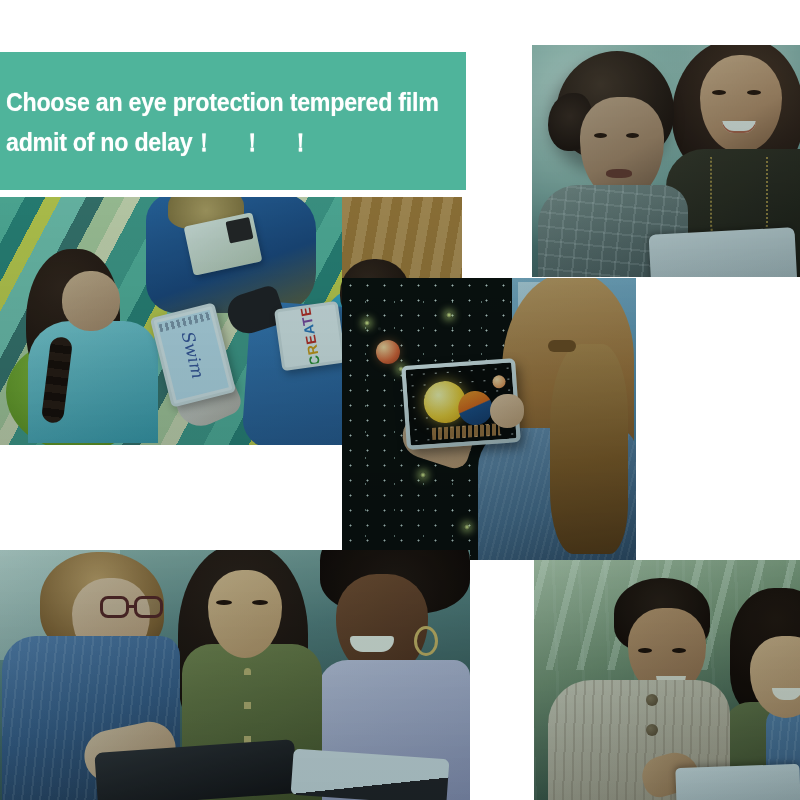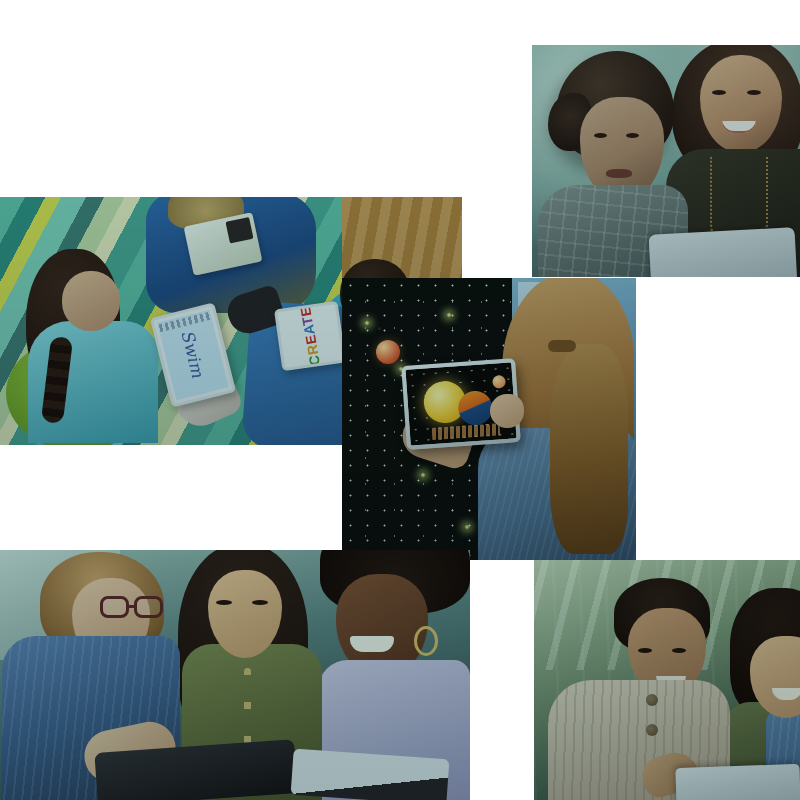--- a/index.html
+++ b/index.html
@@ -552,20 +552,24 @@
     background: linear-gradient(170deg, #e6eaec, #b9c2c5);
     transform: rotate(-2deg);
     box-shadow: -1px -2px 6px rgba(0,0,0,.3);
   }
 </style>
 </head>
 <body>
 
 <div id="stage">
 
+  <div class="banner">
+    <div class="banner-line">Choose an eye protection tempered film</div>
+    <div class="banner-line"><span>admit of no delay</span><span class="bangs">！ ！ ！</span></div>
+  </div>
 
   <div class="photo" id="photo-boy-woman">
     <div class="layer bg"></div>
     <div class="woman-hair"></div>
     <div class="woman-face"></div>
     <div class="woman-eye1"></div>
     <div class="woman-eye2"></div>
     <div class="woman-smile"></div>
     <div class="woman-body"></div>
     <div class="necklace"></div>

